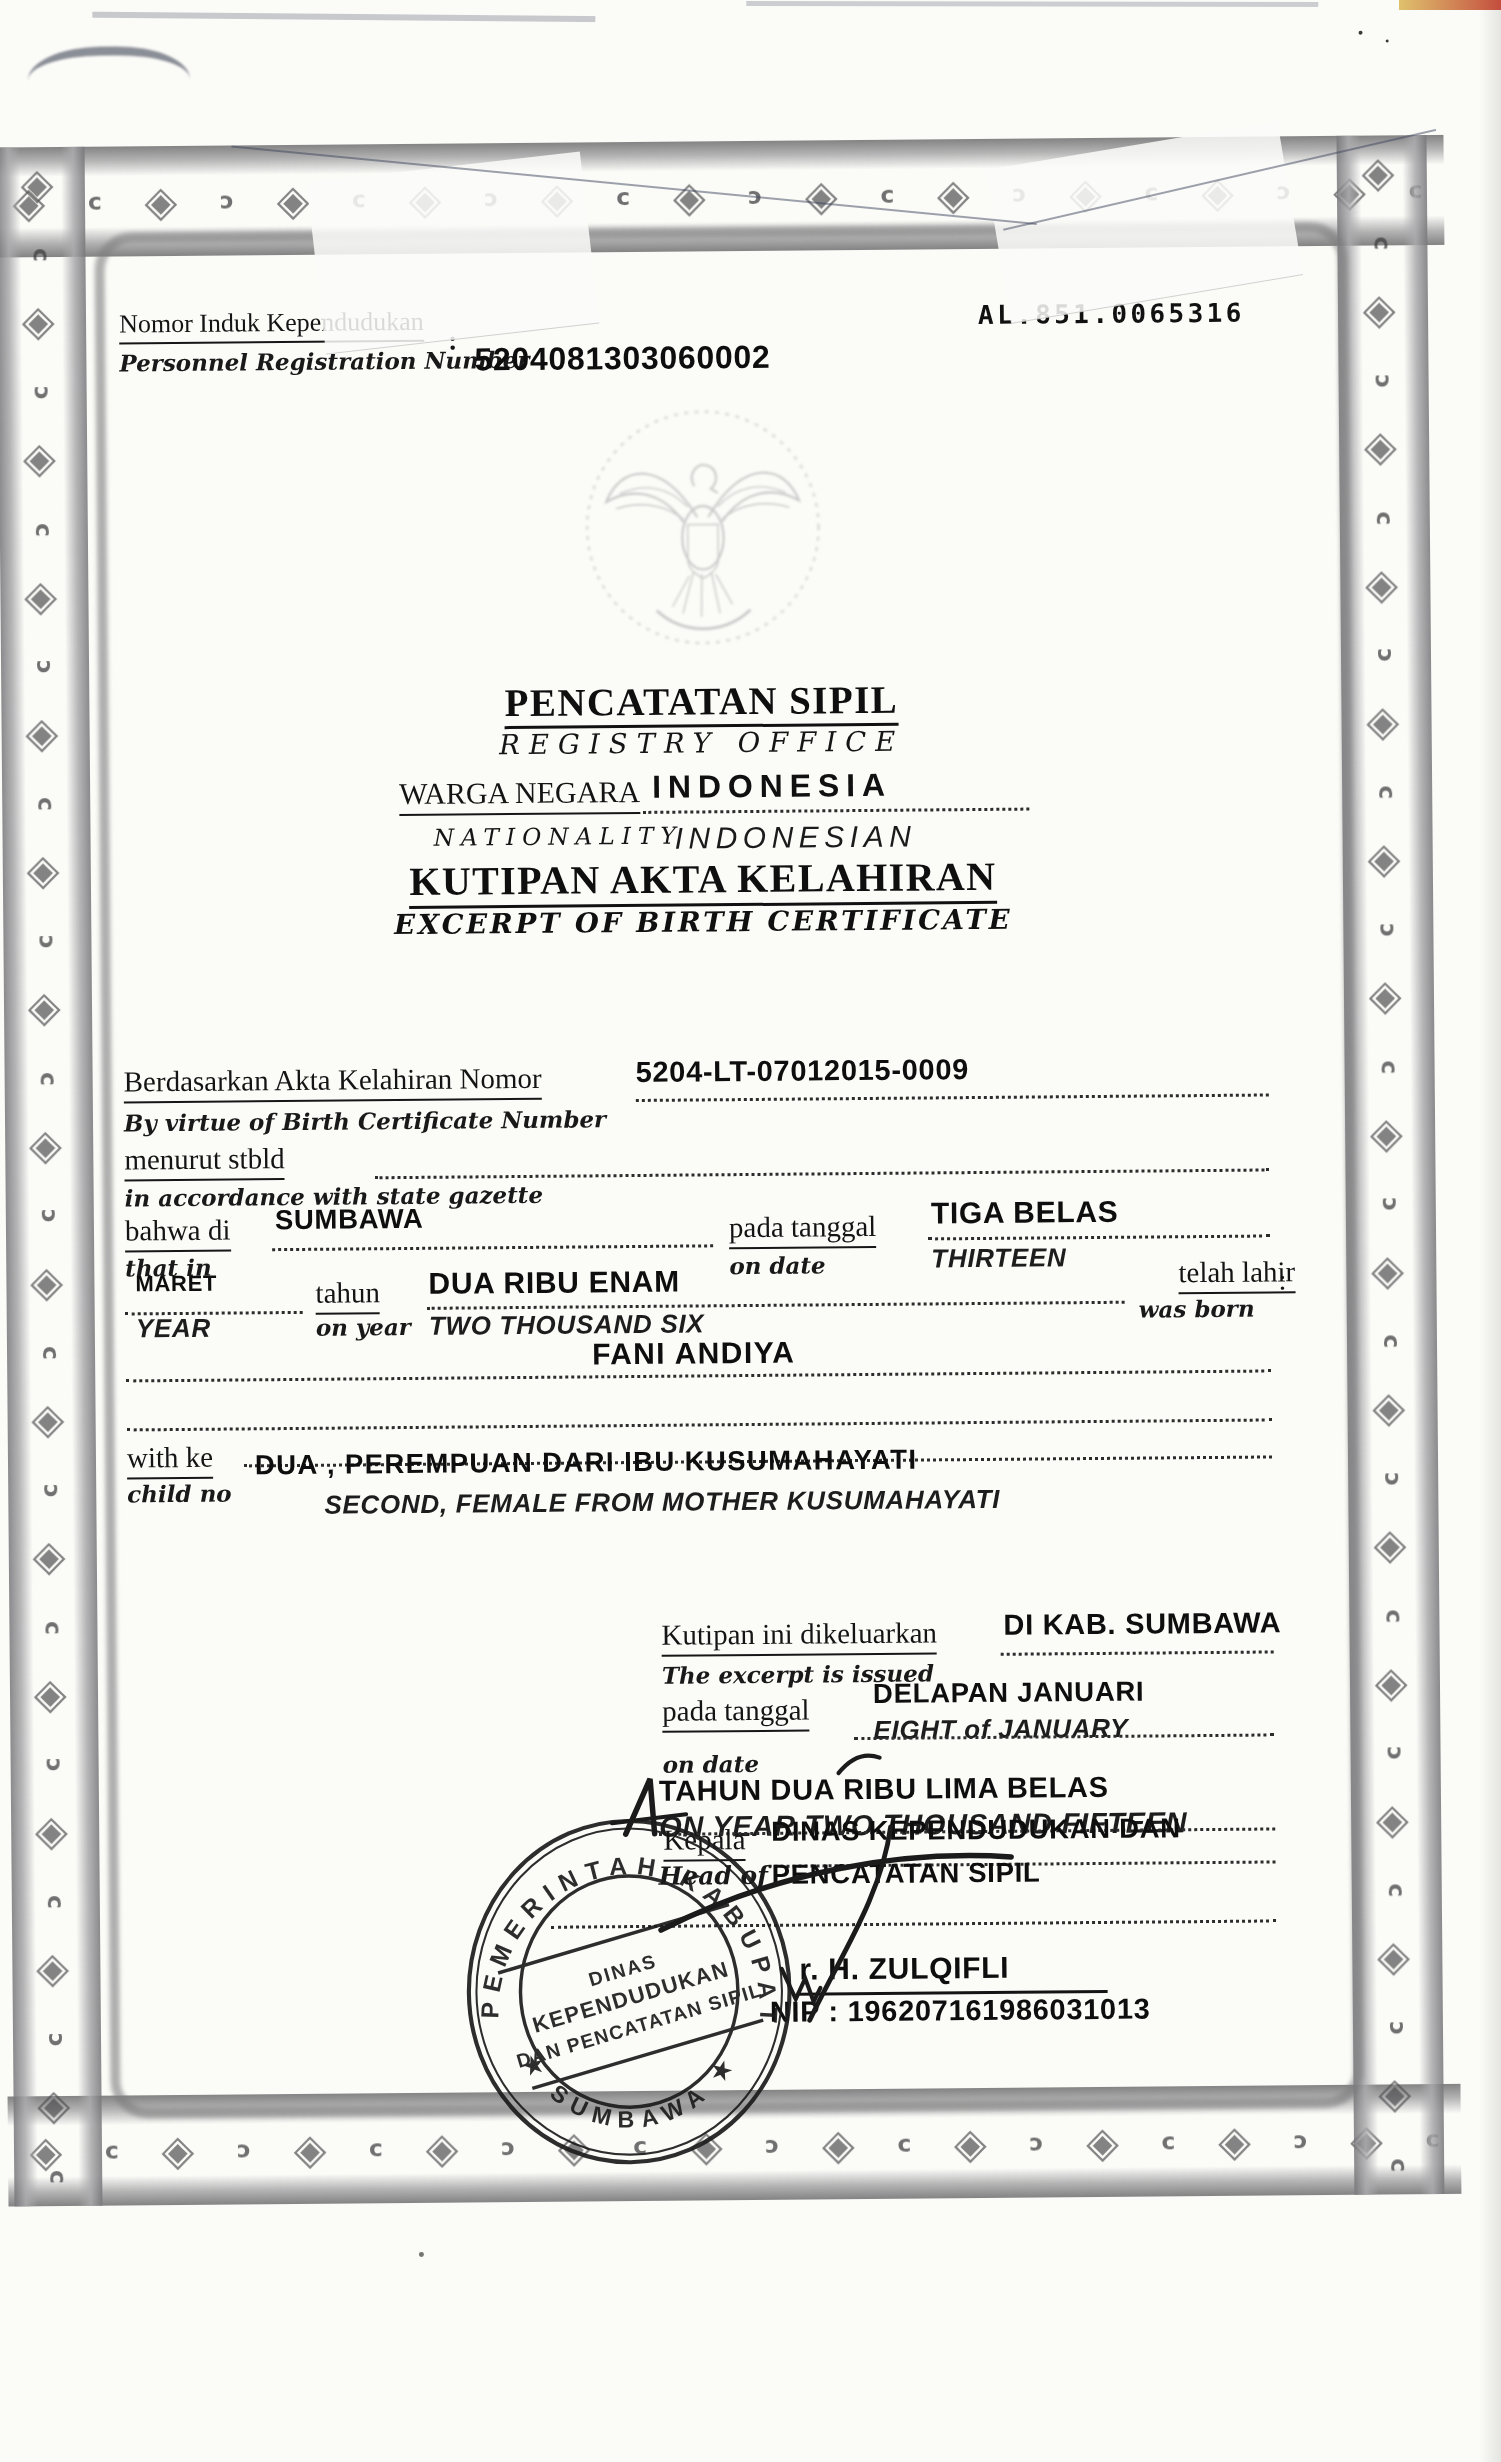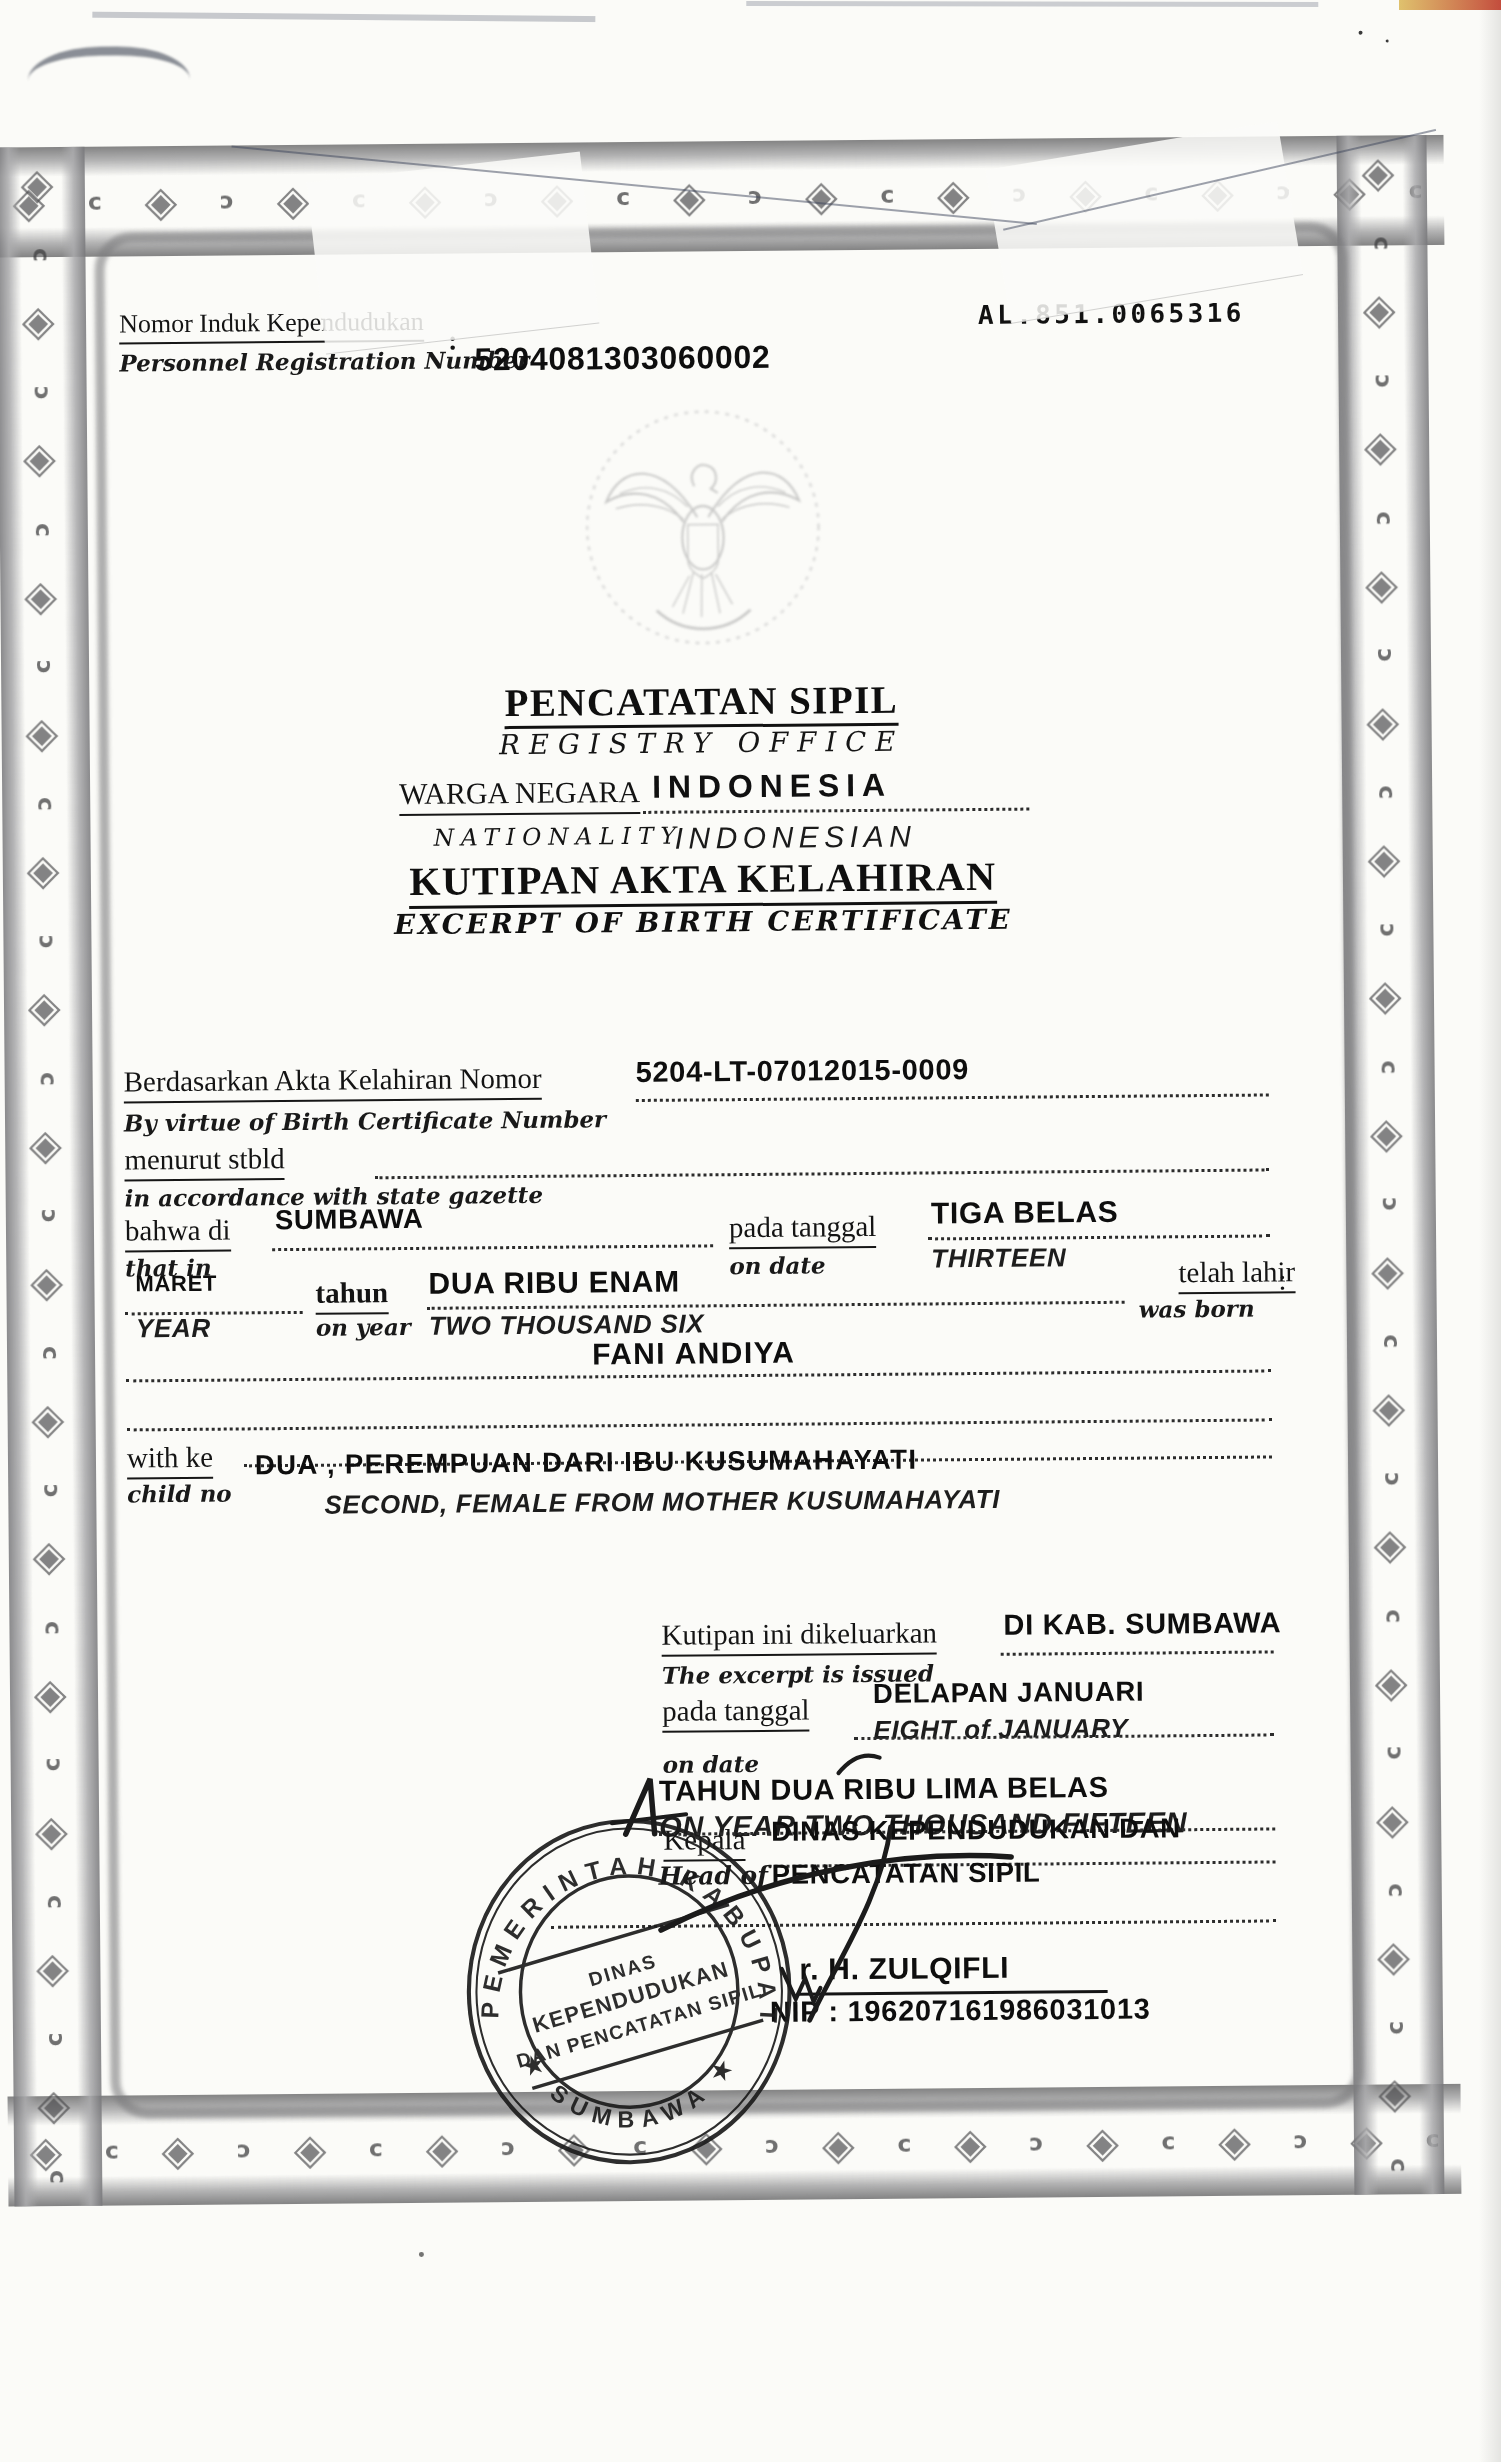--- a/index.html
+++ b/index.html
@@ -206,21 +206,21 @@
     <div class="abs dots" style="left:272px;top:1244px;width:441px;"></div>
     <div class="abs lbl big" style="left:729px;top:1211px;"><span class="u">pada tanggal</span></div>
     <div class="abs typed" style="left:931px;top:1198px;font-size:30px;">TIGA BELAS</div>
     <div class="abs dots" style="left:928px;top:1239px;width:342px;"></div>
     <div class="abs en" style="left:125px;top:1249px;font-style:italic;">that in</div>
     <div class="abs en" style="left:729px;top:1252px;">on date</div>
     <div class="abs typed it" style="left:931px;top:1245px;font-size:26px;">THIRTEEN</div>
 
     <div class="abs typed" style="left:135px;top:1266px;font-size:22px;">MARET</div>
     <div class="abs dots" style="left:124px;top:1307px;width:178px;"></div>
-    <div class="abs lbl big" style="left:315px;top:1273px;font-weight:bold;"><span class="u">tahun</span></div>
+    <div class="abs lbl big" style="left:315px;top:1273px;"><span class="u">tahun</span></div>
     <div class="abs typed" style="left:428px;top:1264px;font-size:30px;">DUA RIBU ENAM</div>
     <div class="abs dots" style="left:426px;top:1304px;width:698px;"></div>
     <div class="abs lbl big" style="left:1138px;top:1260px;margin-left:40px;"><span class="u">telah lahir</span></div>
     <div class="abs lbl big" style="left:1278px;top:1268px;">:</div>
     <div class="abs typed it" style="left:135px;top:1308px;font-size:26px;">YEAR</div>
     <div class="abs en" style="left:315px;top:1310px;">on year</div>
     <div class="abs typed it" style="left:428px;top:1308px;font-size:26px;">TWO THOUSAND SIX</div>
     <div class="abs en" style="left:1138px;top:1299px;">was born</div>
 
     <div class="abs typed" style="left:591px;top:1336px;font-size:30px;letter-spacing:1.4px;">FANI ANDIYA</div>

